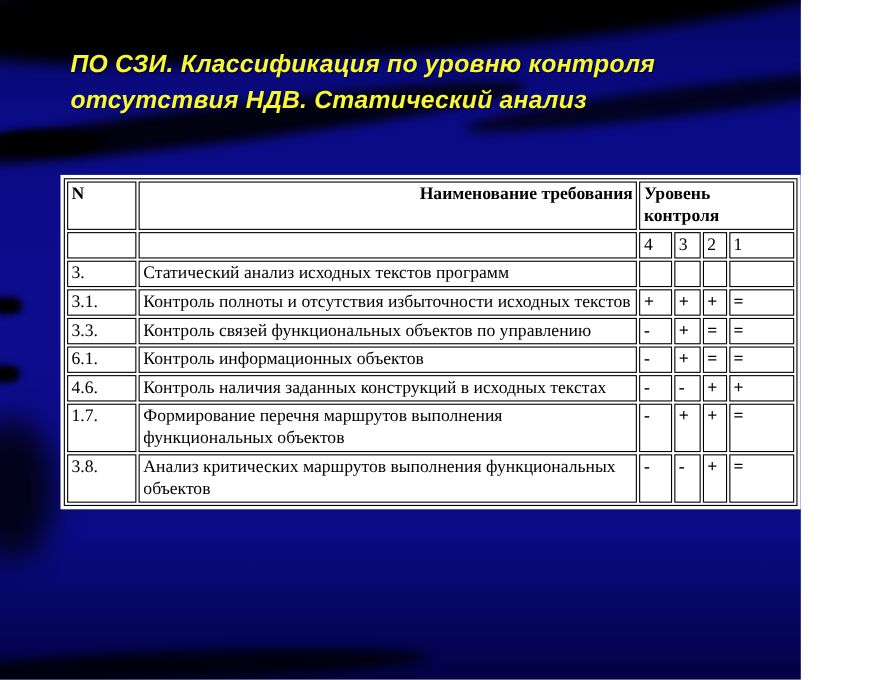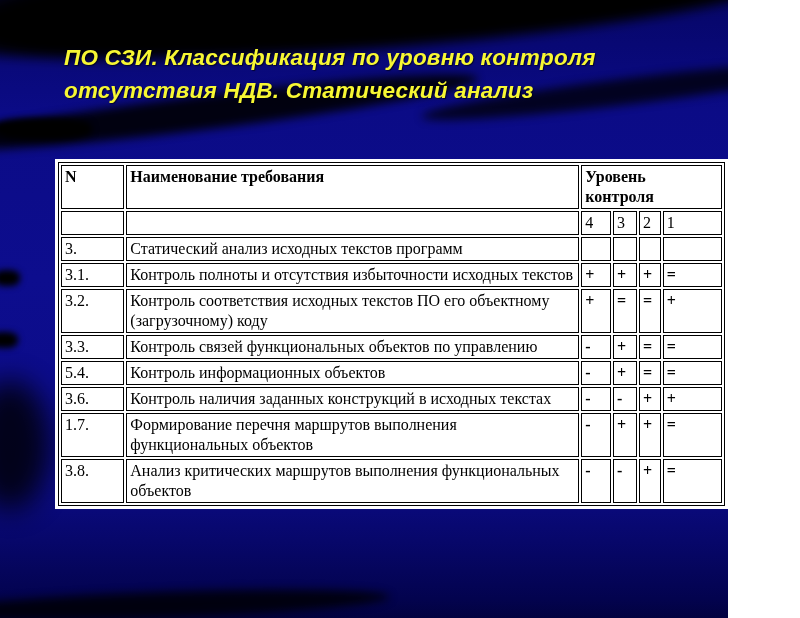--- a/index.html
+++ b/index.html
@@ -47,21 +47,21 @@
     table-layout:fixed;
   }
   .req th,.req td{
     border:1px solid #000;background:#fff;
     padding:1px 3px;vertical-align:top;text-align:left;
     overflow:hidden;
   }
   .req th{font-weight:bold;}
   .cn{width:56px;}
   .cname{width:452px;text-align:justify;}
-  th.cname{text-align:left;}
+  th.cname{text-align:right;}
   .cm{font-weight:bold;padding-left:2px;}
   .c4{width:22px;background:linear-gradient(90deg,#b3b3b3 0px,#b3b3b3 9px,#fff 9px);}
   .c3{width:16px;}
   .c2{width:14px;}
   .c1{width:52px;}
   .lvl{font-weight:normal;}
   .clevel{font-weight:bold;}
 </style>
 </head>
 <body>
@@ -113,45 +113,37 @@
           </tr>
           <tr>
             <td class="cn">3.1.</td>
             <td class="cname">Контроль полноты и отсутствия избыточности исходных текстов</td>
             <td class="cm c4">+</td>
             <td class="cm c3">+</td>
             <td class="cm c2">+</td>
             <td class="cm c1">=</td>
           </tr>
           <tr>
-            <td class="cn">3.2.</td>
-            <td class="cname">Контроль соответствия исходных текстов ПО его объектному (загрузочному) коду</td>
-            <td class="cm c4">+</td>
-            <td class="cm c3">=</td>
-            <td class="cm c2">=</td>
-            <td class="cm c1">+</td>
-          </tr>
-          <tr>
             <td class="cn">3.3.</td>
             <td class="cname">Контроль связей функциональных объектов по управлению</td>
             <td class="cm c4">-</td>
             <td class="cm c3">+</td>
             <td class="cm c2">=</td>
             <td class="cm c1">=</td>
           </tr>
           <tr>
-            <td class="cn">5.4.</td>
+            <td class="cn">6.1.</td>
             <td class="cname">Контроль информационных объектов</td>
             <td class="cm c4">-</td>
             <td class="cm c3">+</td>
             <td class="cm c2">=</td>
             <td class="cm c1">=</td>
           </tr>
           <tr>
-            <td class="cn">3.6.</td>
+            <td class="cn">4.6.</td>
             <td class="cname">Контроль наличия заданных конструкций в исходных текстах</td>
             <td class="cm c4">-</td>
             <td class="cm c3">-</td>
             <td class="cm c2">+</td>
             <td class="cm c1">+</td>
           </tr>
           <tr>
             <td class="cn">1.7.</td>
             <td class="cname">Формирование перечня маршрутов выполнения функциональных объектов</td>
             <td class="cm c4">-</td>

